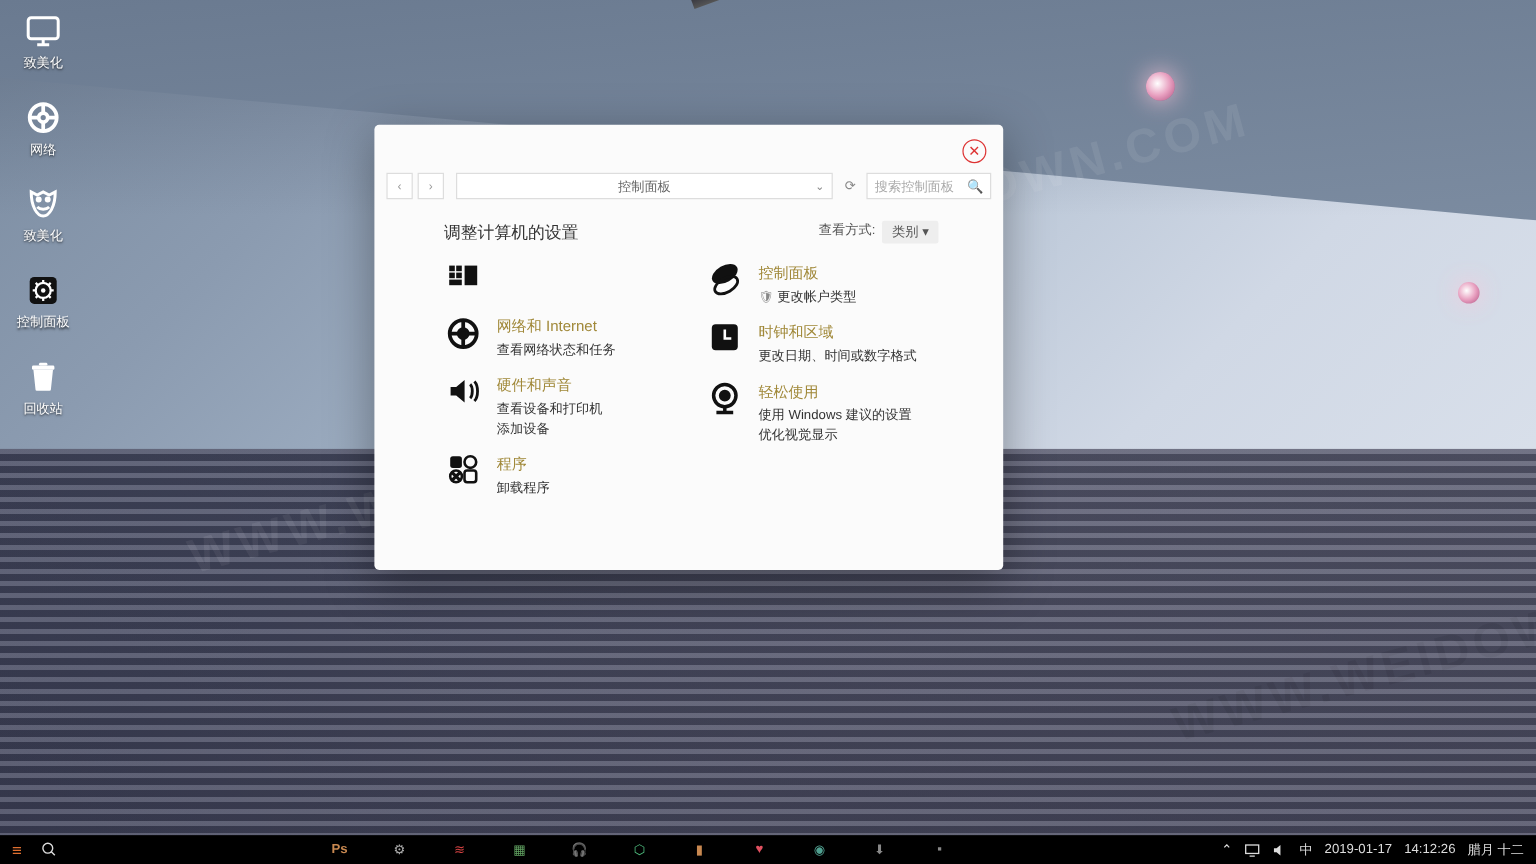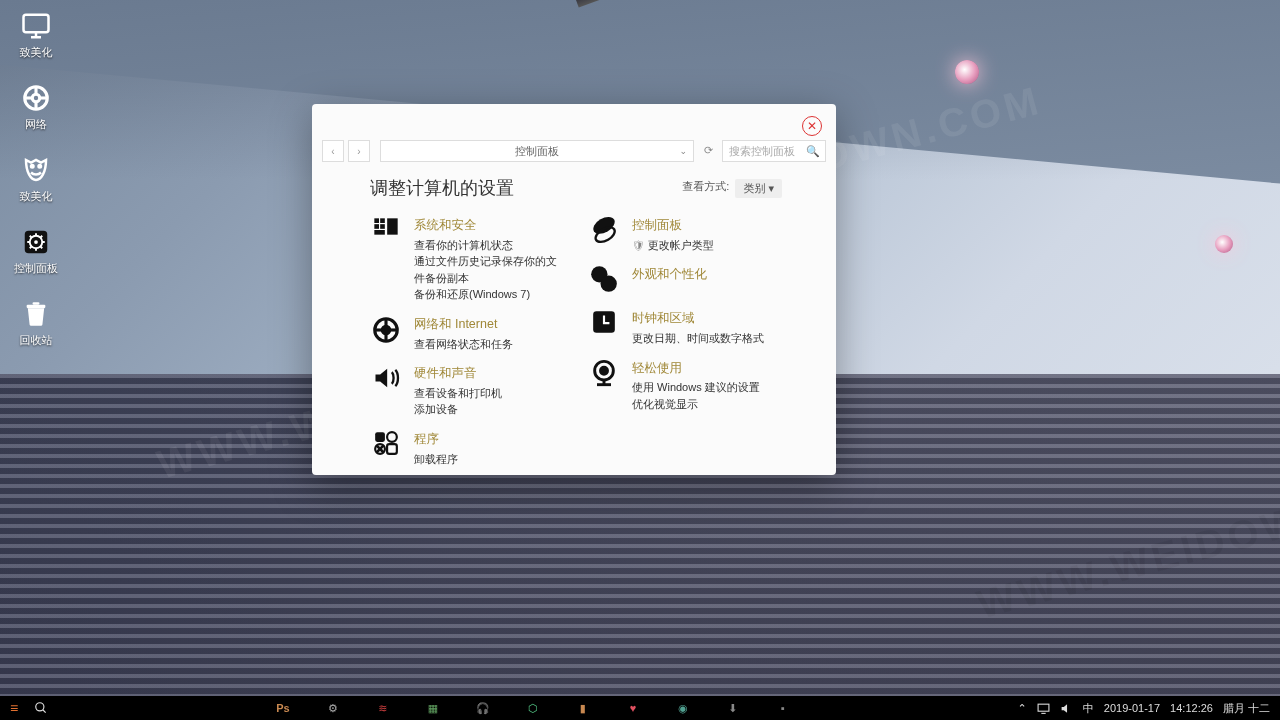--- a/index.html
+++ b/index.html
@@ -33,21 +33,21 @@
 .closebtn { position: absolute; top: 12px; right: 14px; width: 20px; height: 20px; border: 1.5px solid #d33; border-radius: 50%; color: #d33; display: flex; align-items: center; justify-content: center; font-size: 12px; cursor: pointer; }
 .toolbar { margin-top: 36px; height: 30px; display: flex; align-items: center; padding: 0 10px; gap: 4px; }
 .navbtn { width: 22px; height: 22px; border: 1px solid #ddd; background: #fff; display: flex; align-items: center; justify-content: center; font-size: 10px; color: #999; cursor: pointer; }
 .breadcrumb { flex: 1; margin: 0 6px; height: 22px; border: 1px solid #ddd; background: #fff; display: flex; align-items: center; padding: 0 8px; font-size: 11px; color: #555; position: relative; }
 .breadcrumb .chev { position: absolute; right: 6px; color: #888; font-size: 9px; }
 .refresh { width: 14px; height: 14px; color: #888; font-size: 11px; cursor: pointer; }
 .searchbox { width: 104px; height: 22px; border: 1px solid #ddd; background: #fff; display: flex; align-items: center; padding: 0 6px; font-size: 11px; color: #aaa; position: relative; }
 .searchbox .sicon { position: absolute; right: 5px; color: #bbb; }
 .content { padding: 14px 54px 10px 58px; flex: 1; }
 .heading-row { display: flex; justify-content: space-between; align-items: center; margin-bottom: 16px; }
-.heading { font-size: 18px; color: #333; }
+.heading { font-size: 14px; color: #333; }
 .viewmode { font-size: 11px; color: #555; display: flex; align-items: flex-start; gap: 6px; }
 .viewmode .sel { background: #eee; padding: 2px 8px; border-radius: 2px; cursor: pointer; }
 .cols { display: flex; gap: 24px; }
 .col { flex: 1; display: flex; flex-direction: column; gap: 12px; }
 .item { display: flex; gap: 12px; }
 .item .icn { width: 32px; height: 32px; flex-shrink: 0; color: #111; display: flex; align-items: flex-start; justify-content: center; }
 .item .txt { font-size: 11px; line-height: 1.5; }
 .item .title { color: #a08838; font-size: 12.5px; cursor: pointer; margin-bottom: 2px; }
 .item .link { color: #333; cursor: pointer; display: block; }
 .item .sg { color: #888; font-size: 10px; margin-right: 3px; }
@@ -163,26 +163,20 @@
           <div class="icn">
               <svg width="28" height="28" viewBox="0 0 24 24" fill="#111">
                 <rect x="2" y="2" width="4" height="4"></rect>
                 <rect x="7" y="2" width="4" height="4"></rect>
                 <rect x="2" y="7" width="4" height="4"></rect>
                 <rect x="7" y="7" width="4" height="4"></rect>
                 <rect x="2" y="12" width="9" height="4"></rect>
                 <rect x="13" y="2" width="9" height="14"></rect>
               </svg>
             </div>
-          <div class="txt">
-            <div class="title">系统和安全</div>
-            <span class="link">查看你的计算机状态</span>
-            <span class="link">通过文件历史记录保存你的文件备份副本</span>
-            <span class="link">备份和还原(Windows 7)</span>
-          </div>
         </div>
         <div class="item">
           <div class="icn">
               <svg width="30" height="30" viewBox="0 0 24 24" fill="none" stroke="#111" stroke-width="2.5">
                 <circle cx="12" cy="12" r="9"></circle>
                 <circle cx="12" cy="12" r="3" fill="#111"></circle>
                 <line x1="12" y1="3" x2="12" y2="9"></line>
                 <line x1="12" y1="15" x2="12" y2="21"></line>
                 <line x1="3" y1="12" x2="9" y2="12"></line>
                 <line x1="15" y1="12" x2="21" y2="12"></line>
@@ -227,31 +221,20 @@
         <div class="item">
           <div class="icn">
               <svg width="28" height="28" viewBox="0 0 24 24" fill="#111">
                 <ellipse cx="12" cy="8" rx="10" ry="6" transform="rotate(-30 12 8)"></ellipse>
                 <ellipse cx="13" cy="16" rx="9" ry="5" fill="none" stroke="#111" stroke-width="2" transform="rotate(-30 13 16)"></ellipse>
               </svg>
             </div>
           <div class="txt">
             <div class="title">控制面板</div>
             <span class="link"><span class="sg">🛡</span><span>更改帐户类型</span></span>
-          </div>
-        </div>
-        <div class="item">
-          <div class="icn">
-              <svg width="28" height="28" viewBox="0 0 24 24" fill="#111">
-                <circle cx="8" cy="8" r="7"></circle>
-                <circle cx="16" cy="16" r="7"></circle>
-              </svg>
-            </div>
-          <div class="txt">
-            <div class="title">外观和个性化</div>
           </div>
         </div>
         <div class="item">
           <div class="icn">
               <svg width="26" height="26" viewBox="0 0 24 24" fill="#111">
                 <rect x="2" y="2" width="20" height="20" rx="3"></rect>
                 <path d="M12 6v7h5" stroke="#fff" stroke-width="2" fill="none"></path>
               </svg>
             </div>
           <div class="txt">

